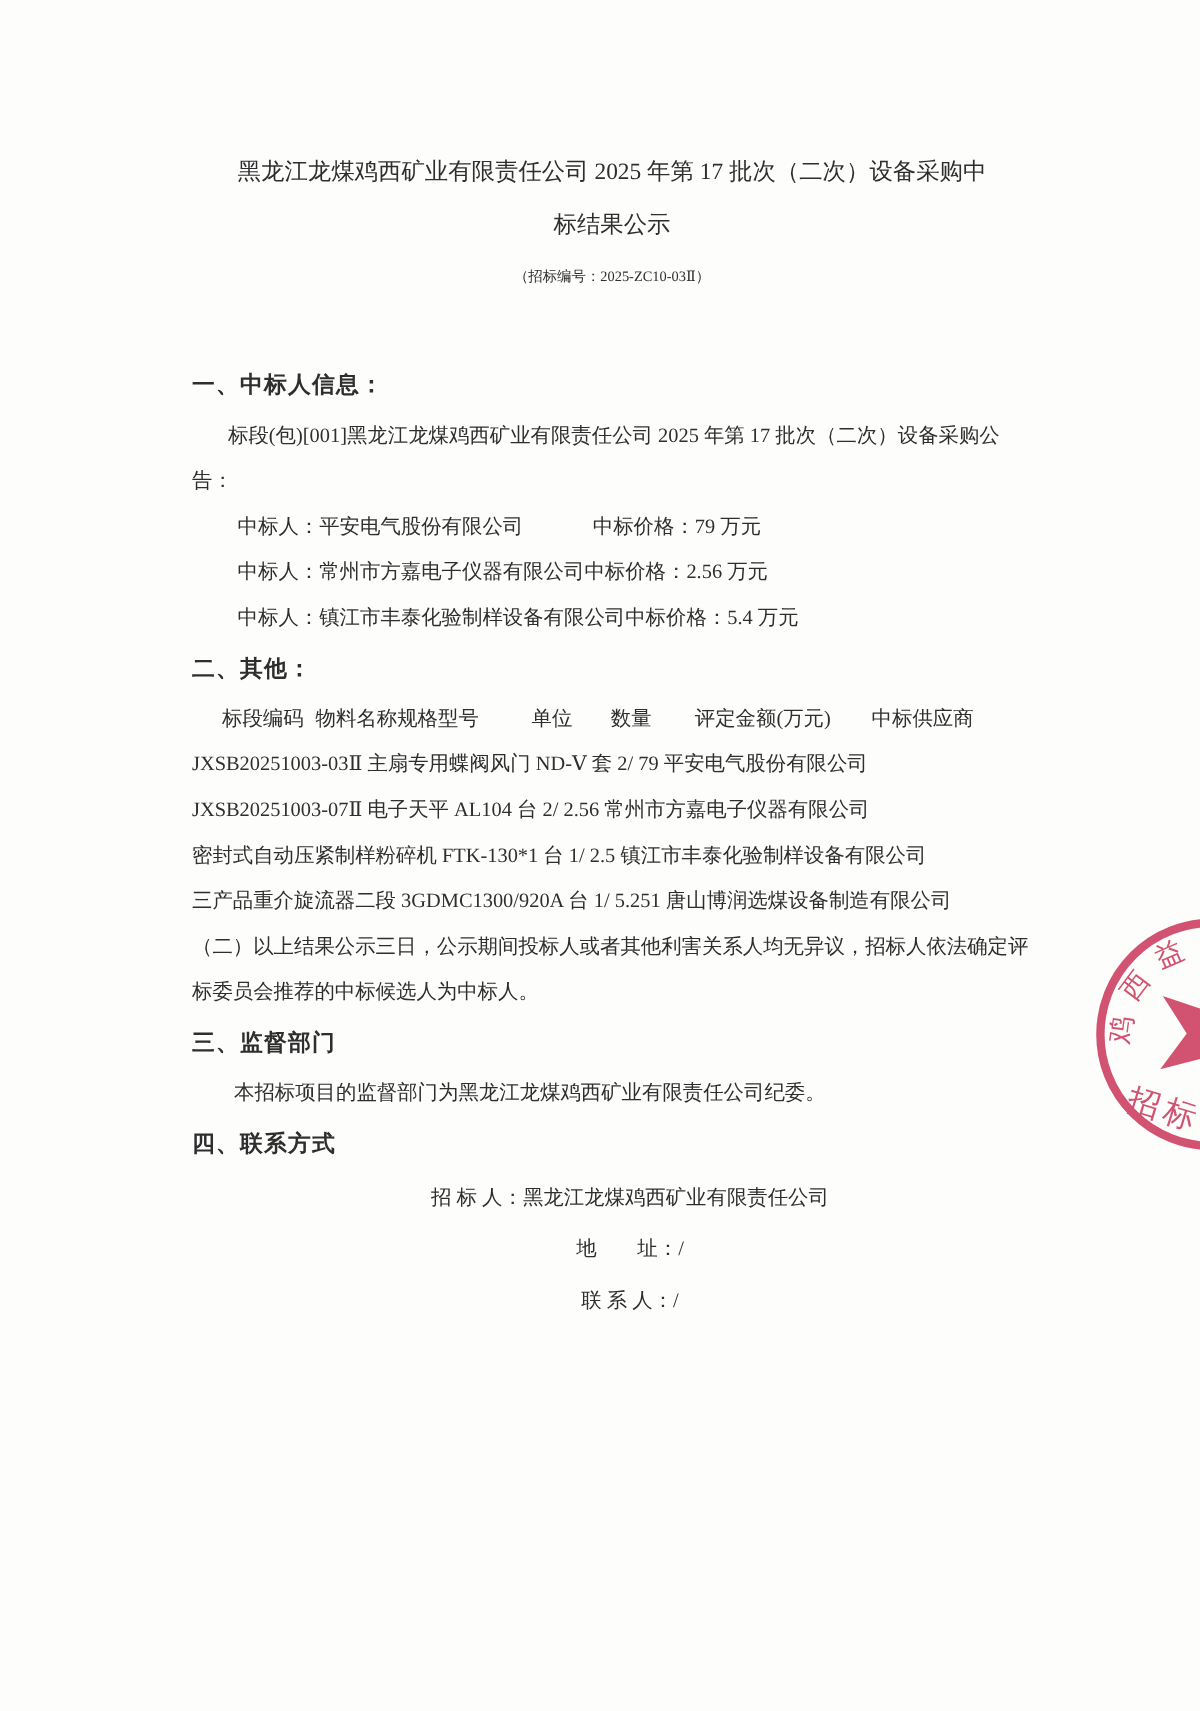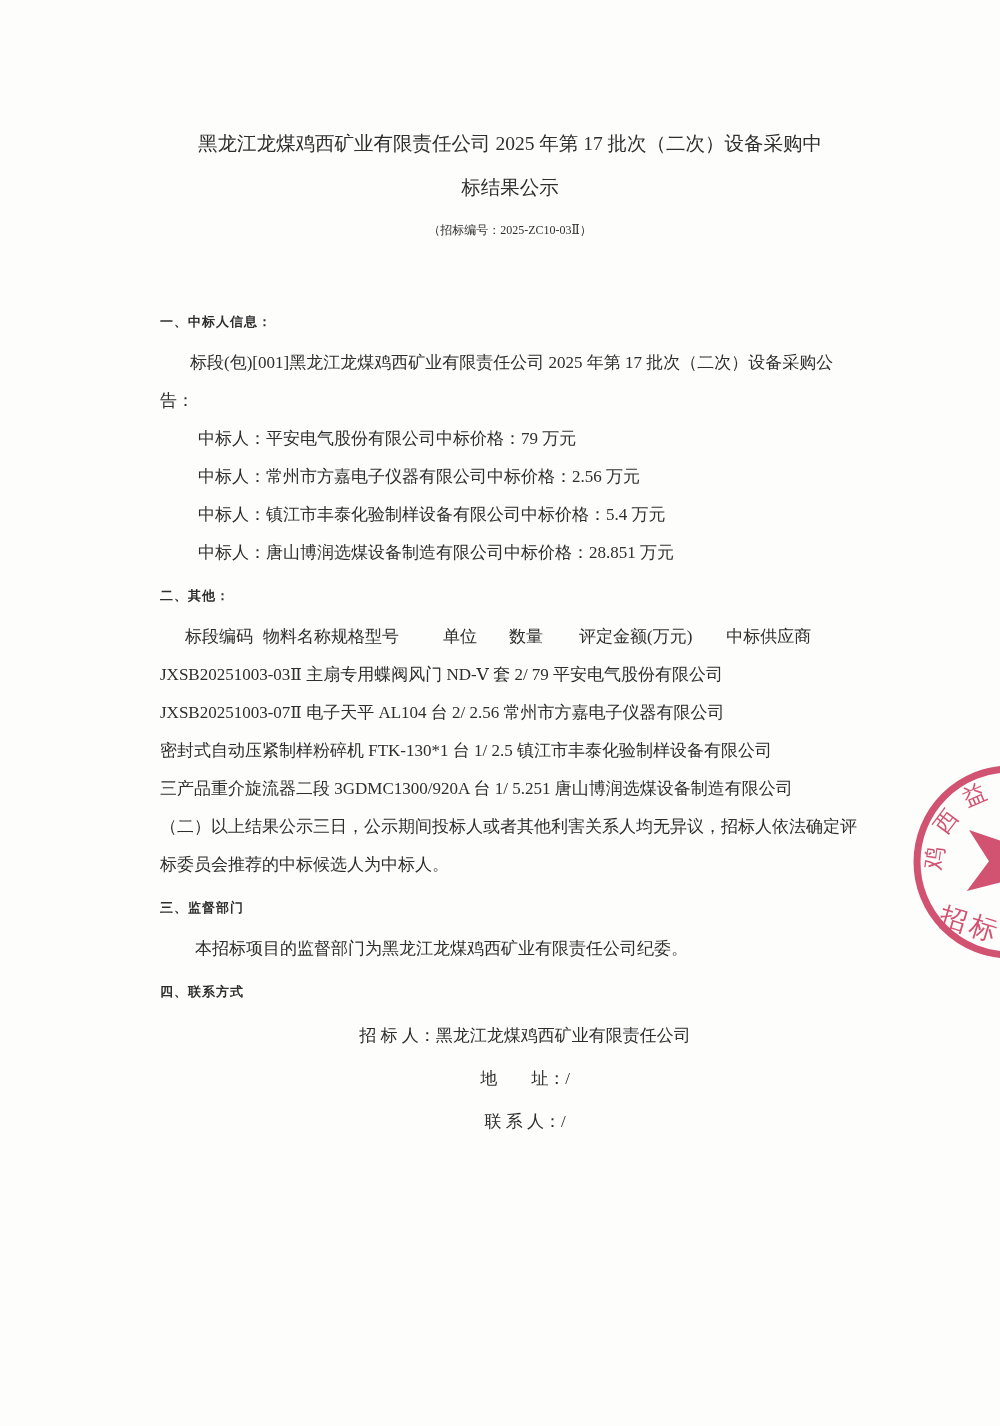--- a/index.html
+++ b/index.html
@@ -26,35 +26,36 @@
     line-height:44px;
     font-weight:400;
   }
   .bidno{
     text-align:center;
     font-size:12px;
     line-height:40px;
     margin-bottom:52px;
   }
   h2{
-    font-size:13px;
+    font-size:19px;
     font-weight:700;
     margin:4px 0 2px 0;
     line-height:40px;
     letter-spacing:1px;
+    font-family:Liberation Mono, monospace;
   }
   p{margin:0;}
   .ind30{text-indent:30px;}
   .ind35{text-indent:35px;}
   .winner-row{padding-left:38px;}
   .winner-row .price{display:inline-block;}
   .winner-row:nth-of-type(1) .price{margin-left:64px;}
   .winner-row:nth-of-type(2) .price{margin-left:76px;}
   .winner-row:nth-of-type(3) .price{margin-left:78px;}
-  .winner-row:nth-of-type(4) .price{text-align:right;}
+  .winner-row:nth-of-type(4) .price{margin-left:58px;text-align:right;}
   .thead{text-indent:25px;}
   .thead .th{display:inline;}
   .thead .g1{margin-right:10px;}
   .thead .g2{}
   .thead .g3{margin-right:44px;}
   .thead .g4{margin-right:32px;}
   .thead .g5{margin-right:36px;}
   .thead .g6{margin-right:34px;}
   .trow{white-space:normal;}
   .note{margin-top:0;}
@@ -75,21 +76,20 @@
 
     <p class="title">黑龙江龙煤鸡西矿业有限责任公司 2025 年第 17 批次（二次）设备采购中标结果公示</p>
     <p class="bidno">（招标编号：2025-ZC10-03Ⅱ）</p>
 
     <h2>一、中标人信息：</h2>
     <p class="ind30">标段(包)[001]黑龙江龙煤鸡西矿业有限责任公司 2025 年第 17 批次（二次）设备采购公告：</p>
 
     <p class="winner-row"><span>中标人：平安电气股份有限公司</span><span class="price">中标价格：79 万元</span></p>
     <p class="winner-row"><span>中标人：常州市方嘉电子仪器有限公司</span><span class="price">中标价格：2.56 万元</span></p>
     <p class="winner-row"><span>中标人：镇江市丰泰化验制样设备有限公司</span><span class="price">中标价格：5.4 万元</span></p>
-    <p class="winner-row"><span>中标人：唐山博润选煤设备制造有限公司</span><span class="price">中标价格：28.851 万元</span></p>
 
     <h2>二、其他：</h2>
 
     <p class="thead">
       <span class="th g1">标段编码</span><span class="th g2">物料名称</span><span class="th g3">规格型号</span><span class="th g4">单位</span><span class="th g5">数量</span><span class="th g6">评定金额(万元)</span><span class="th">中标供应商</span>
     </p>
 
     <p class="trow">JXSB20251003-03Ⅱ 主扇专用蝶阀风门 ND-Ⅴ 套 2/ 79 平安电气股份有限公司</p>
     <p class="trow">JXSB20251003-07Ⅱ 电子天平 AL104 台 2/ 2.56 常州市方嘉电子仪器有限公司</p>
     <p class="trow">密封式自动压紧制样粉碎机 FTK-130*1 台 1/ 2.5 镇江市丰泰化验制样设备有限公司</p>

